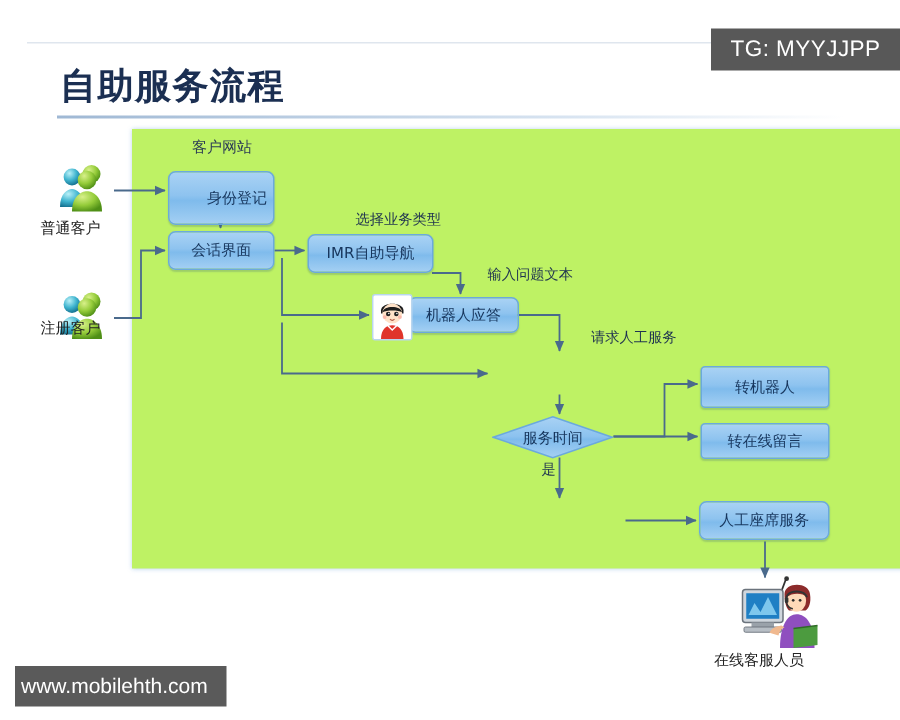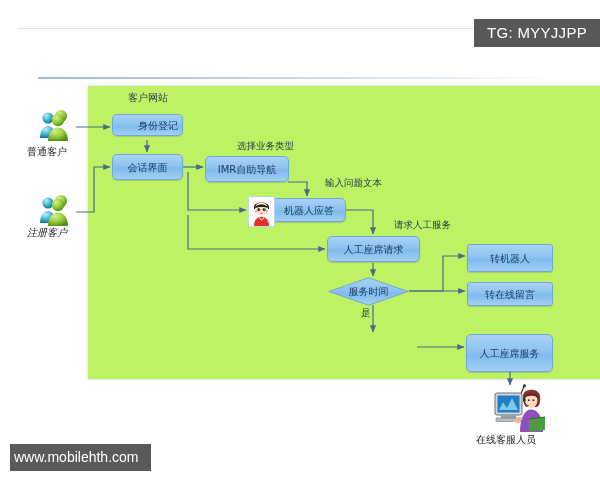--- a/index.html
+++ b/index.html
@@ -204,20 +204,21 @@
     font-family: "Liberation Sans", sans-serif;
   }
 </style>
 </head>
 <body>
 
 <div id="screen">
 
   <div class="slide">
 
+    <div class="slide-title">自助服务流程</div>
     <div class="title-rule"></div>
 
     <div class="panel">
       <div class="panel-label">客户网站</div>
     </div>
   </div>
 
   <svg class="wires" viewBox="0 0 600 480">
     <defs>
       <marker id="ah" markerWidth="7" markerHeight="7" refX="5.6" refY="3" orient="auto">
@@ -248,39 +249,36 @@
       <path d="M409,291 L465,291"></path>
 
       <path d="M373,305 L373,332"></path>
 
       <path d="M417,347 L464,347"></path>
 
       <path d="M510,361 L510,385"></path>
     </g>
   </svg>
 
-  <div class="node box" style="left:112px; top:114px; width:71px; height:22px;padding-left:21px;">
+  <div class="node box" style="left:112px; top:114px; width:71px; height:36px;padding-left:21px;">
     <span>身份登记</span>
   </div>
 
   <div class="node box" style="left:112px; top:154px; width:71px; height:26px;">
     <span>会话界面</span>
   </div>
 
   <div class="node box" style="left:272px; top:198px; width:74px; height:24px;">
     <span>机器人应答</span>
   </div>
 
   <div class="node box" style="left:205px; top:156px; width:84px; height:26px;">
     <span>IMR自助导航</span>
   </div>
 
-  <div class="node box" style="left:327px; top:236px; width:93px; height:26px;">
-    <span>人工座席请求</span>
-  </div>
 
   <div class="diamond-wrap" style="left:328px; top:277px; width:81px; height:29px;">
     <svg class="diamond-shape" viewBox="0 0 81 29" preserveAspectRatio="none">
       <defs>
         <linearGradient id="dg" x1="0" y1="0" x2="0" y2="1">
           <stop offset="0%" stop-color="#a9d2f4"></stop>
           <stop offset="48%" stop-color="#8cc2ef"></stop>
           <stop offset="55%" stop-color="#7fbbec"></stop>
           <stop offset="100%" stop-color="#a6d0f4"></stop>
         </linearGradient>
@@ -292,21 +290,21 @@
 
   <div class="node box-sharp" style="left:467px; top:244px; width:86px; height:28px;">
     <span>转机器人</span>
   </div>
 
   <div class="node box-sharp" style="left:467px; top:282px; width:86px; height:24px;">
     <span>转在线留言</span>
   </div>
 
 
-  <div class="node box" style="left:466px; top:334px; width:87px; height:38px;">
+  <div class="node box" style="left:466px; top:334px; width:87px; height:26px;">
     <span>人工座席服务</span>
   </div>
 
   <div class="caption" style="left:237px; top:140px;">选择业务类型</div>
   <div class="caption" style="left:325px; top:177px;">输入问题文本</div>
   <div class="caption" style="left:394px; top:219px;">请求人工服务</div>
   <div class="caption" style="left:361px; top:307px;">是</div>
 
   <div class="icon-person" style="left:36px; top:108px;">
     <svg viewBox="0 0 40 34" width="40" height="34">
@@ -336,21 +334,21 @@
 
   <div class="icon-person" style="left:36px; top:193px;">
     <svg viewBox="0 0 40 34" width="40" height="34">
       <circle cx="25" cy="8" r="6" fill="url(#gGreen)"></circle>
       <circle cx="12" cy="10" r="5.6" fill="url(#gBlue)"></circle>
       <path d="M4,30 C4,21 9,18 12,18 C15,18 20,21 20,30 z" fill="url(#gBlue)"></path>
       <circle cx="22" cy="12" r="6.2" fill="url(#gGreen)"></circle>
       <path d="M12,33 C12,23 18,19.5 22,19.5 C26,19.5 32,23 32,33 z" fill="url(#gGreen)"></path>
     </svg>
   </div>
-  <div class="actor-label" style="left:27px; top:226px;font-style:italic;">注册客户</div>
+  <div class="actor-label" style="left:27px; top:212px;">注册客户</div>
 
   <div class="icon-robot" style="left:248px; top:196px;">
     <svg viewBox="0 0 25 29" width="25" height="29">
       <rect x="0" y="0" width="25" height="29" fill="#ffffff"></rect>
 
       <path d="M5,10 C5,4 20,4 20,10 L20,12 L5,12 z" fill="#1d1d1d"></path>
 
       <circle cx="12.5" cy="12" r="6.6" fill="#ffe2c8"></circle>
 
       <path d="M6,11.2 C6.5,6.4 18.5,6.4 19,11.2 C16.5,9.6 8.8,9.6 6,11.2 z" fill="#1d1d1d"></path>

